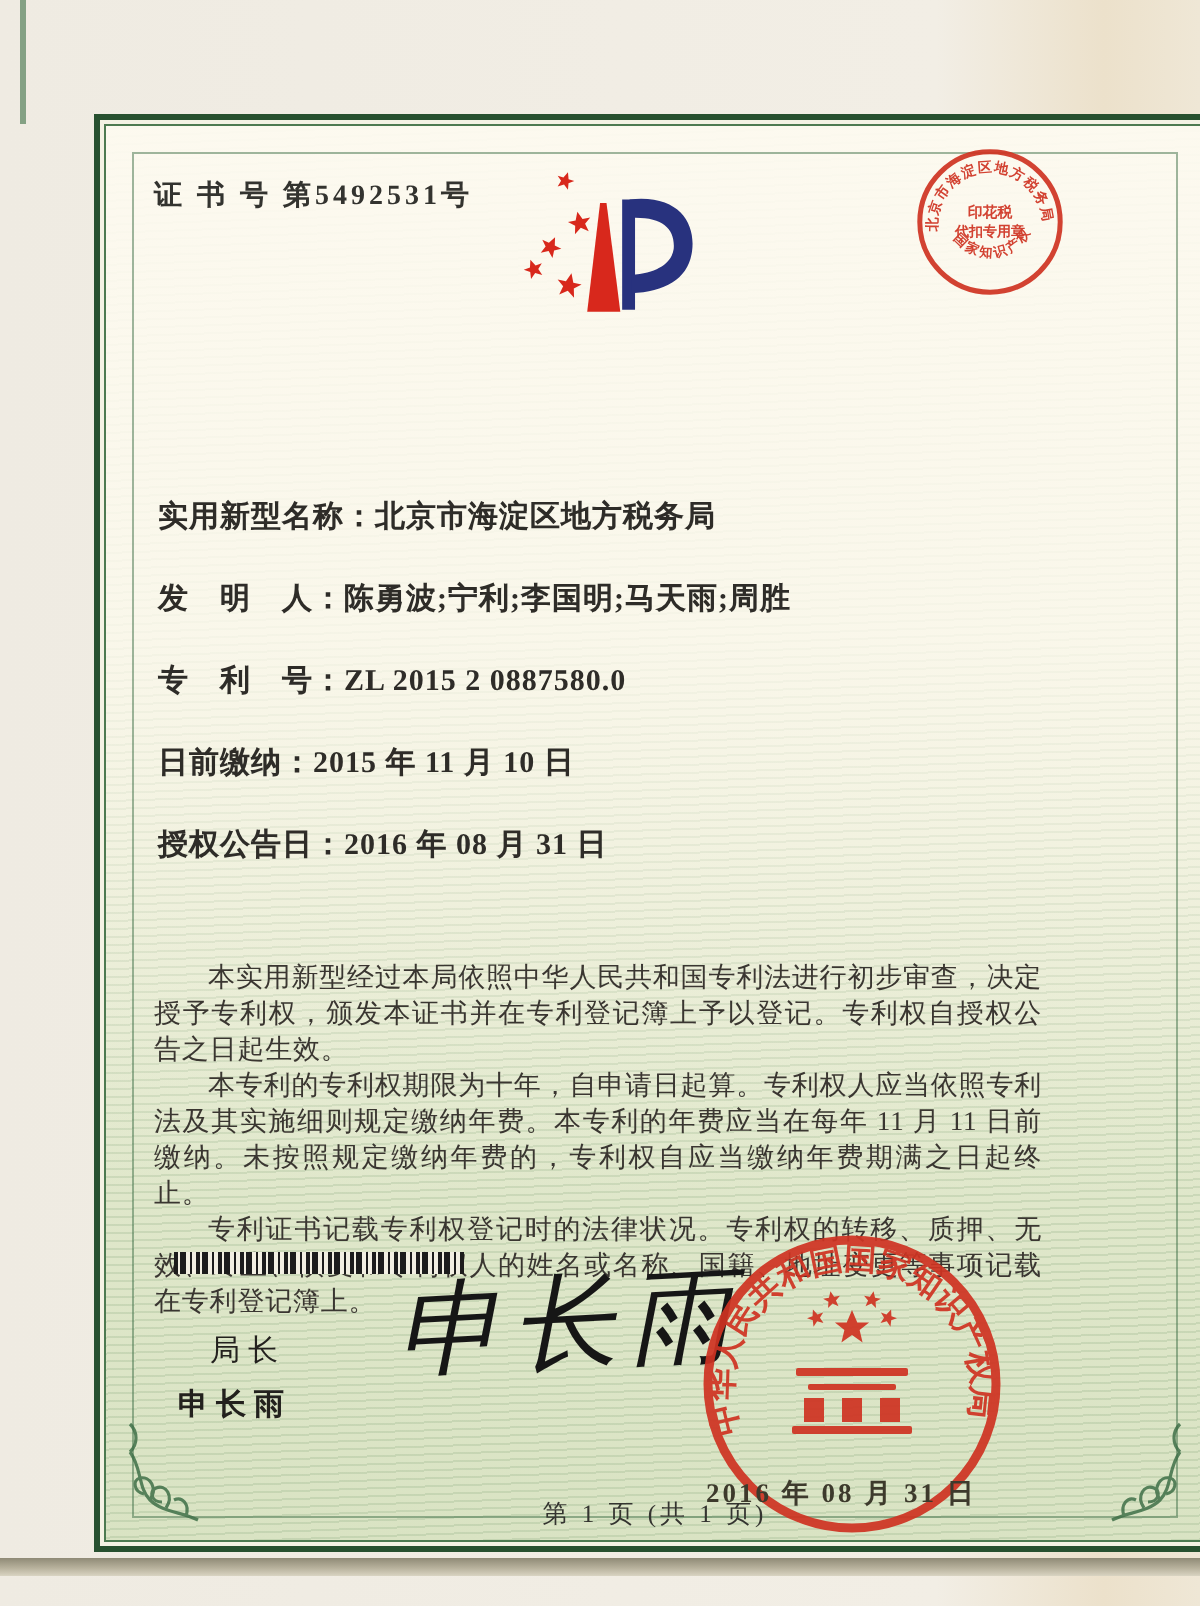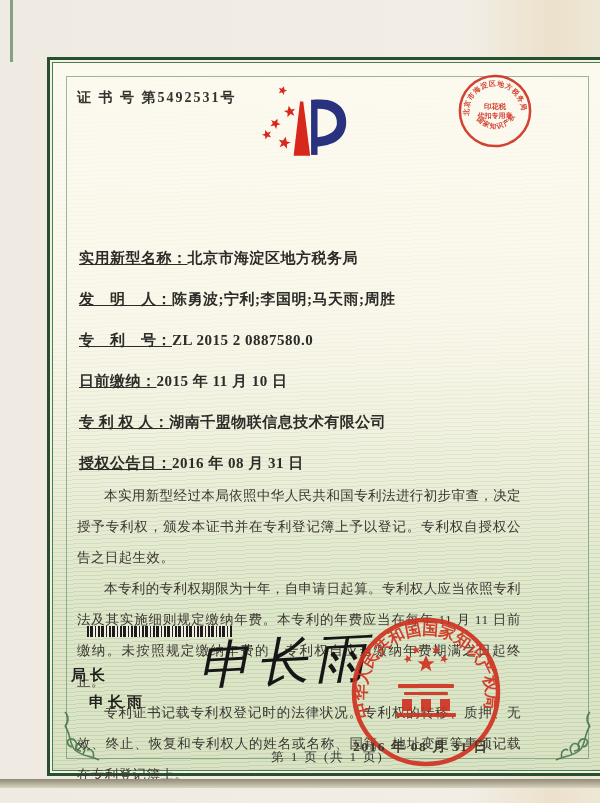--- a/index.html
+++ b/index.html
@@ -38,31 +38,31 @@
 
   .logo { position:absolute; left:201px; top:25px; width:122px; height:92px; }
 
   .title { position:absolute; left:0; top:115px; width:100%; text-align:center;
     font-size:34px; font-weight:bold; letter-spacing:7px; color:#191919; }
 
   .stamp-top { position:absolute; left:406px; top:12px; width:78px; height:78px; opacity:.92; }
 
   .fields { position:absolute; left:29px; top:189px; width:440px; }
   .field-row { height:41px; font-size:15px; color:#2e2c28; letter-spacing:.5px; }
-  .field-label { font-weight:700;text-decoration:underline; }
+  .field-label { font-weight:700; }
   .field-value { font-weight:600; }
 
   .body-text { position:absolute; left:27px; top:420px; width:444px;
-    font-size:13.5px; line-height:31px; color:#3a3631; letter-spacing:.4px; text-align:justify; }
+    font-size:13.5px; line-height:18px; color:#3a3631; letter-spacing:.4px; text-align:justify; }
   .body-text p { text-indent:2em; }
 
   .barcode { position:absolute; left:37px; top:566px; width:145px; height:11px;
     background:repeating-linear-gradient(90deg,#1c1c1c 0 2px, #f2efe2 2px 3px, #1c1c1c 3px 6px, #f2efe2 6px 8px, #1c1c1c 8px 9px, #f2efe2 9px 11px); }
 
-  .director-label { position:absolute; left:21px; top:606px; font-size:15px; font-weight:700; letter-spacing:4px; color:#23211e; }
+  .director-label { position:absolute; left:55px; top:606px; font-size:15px; font-weight:400; letter-spacing:4px; color:#23211e; }
   .director-name  { position:absolute; left:39px; top:633px; font-size:15px; font-weight:700; letter-spacing:4px; color:#23211e; }
 
   .signature { position:absolute; left:148px; top:566px; width:220px;
     font-size:52px; font-style:italic; color:#161616; letter-spacing:6px;
     transform:rotate(-3deg); font-weight:500; }
 
   .seal-bottom { position:absolute; left:296px; top:552px; width:160px; height:160px; opacity:.92; }
   .seal-date { position:absolute; left:303px; top:678px; font-size:13.5px; font-weight:700;
     color:#3d3a2c; letter-spacing:1.5px; }
 
@@ -139,23 +139,20 @@
     <div class="field-row">
       <span class="field-label">发　明　人：</span><span class="field-value">陈勇波;宁利;李国明;马天雨;周胜</span>
     </div>
     <div class="field-row">
       <span class="field-label">专　利　号：</span><span class="field-value">ZL 2015 2 0887580.0</span>
     </div>
     <div class="field-row">
       <span class="field-label">日前缴纳：</span><span class="field-value">2015 年 11 月 10 日</span>
     </div>
     <div class="field-row">
-      <span class="field-label">专 利 权 人：</span><span class="field-value">湖南千盟物联信息技术有限公司</span>
-    </div>
-    <div class="field-row">
       <span class="field-label">授权公告日：</span><span class="field-value">2016 年 08 月 31 日</span>
     </div>
   </div>
 
   <div class="body-text">
     <p>本实用新型经过本局依照中华人民共和国专利法进行初步审查，决定授予专利权，颁发本证书并在专利登记簿上予以登记。专利权自授权公告之日起生效。</p>
     <p>本专利的专利权期限为十年，自申请日起算。专利权人应当依照专利法及其实施细则规定缴纳年费。本专利的年费应当在每年 11 月 11 日前缴纳。未按照规定缴纳年费的，专利权自应当缴纳年费期满之日起终止。</p>
     <p>专利证书记载专利权登记时的法律状况。专利权的转移、质押、无效、终止、恢复和专利权人的姓名或名称、国籍、地址变更等事项记载在专利登记簿上。</p>
   </div>
 

